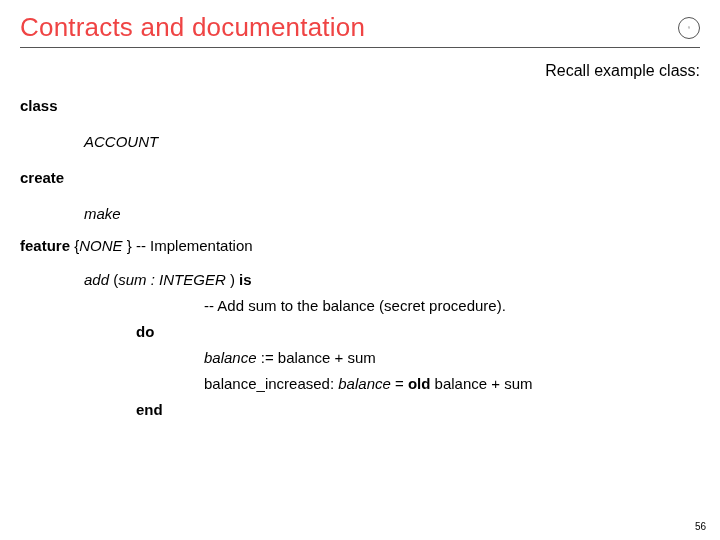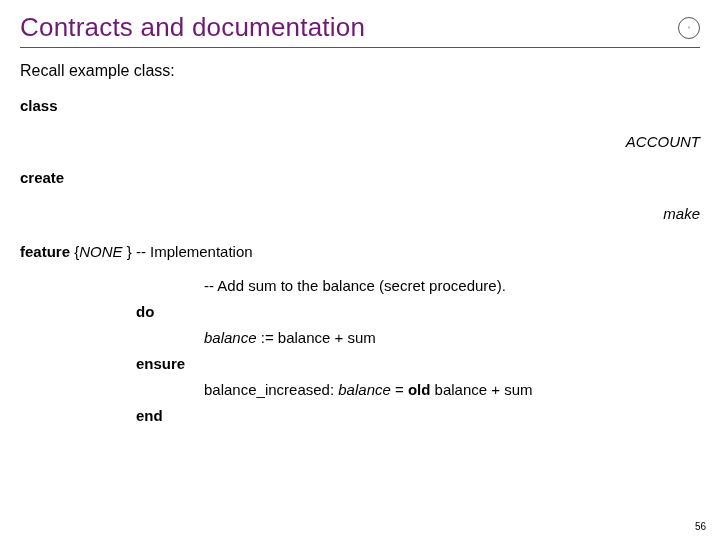--- a/index.html
+++ b/index.html
@@ -1,29 +1,29 @@
 <!DOCTYPE html>
 <html><head>
 <meta charset="utf-8">
 <style>
   * { margin: 0; padding: 0; box-sizing: border-box; }
   html, body { width: 720px; height: 540px; background: #fff; font-family: Verdana, Geneva, sans-serif; color: #000; }
   .slide { position: relative; width: 720px; height: 540px; padding: 12px 20px 10px 20px; }
   .title-row { display: flex; justify-content: space-between; align-items: center; border-bottom: 1px solid #555; padding-bottom: 4px; }
-  .title { font-size: 26px; font-weight: 400; color: #701a75; letter-spacing: 0.2px; }
+  .title { font-size: 26px; font-weight: 400; color: #ef4444; letter-spacing: 0.2px; }
   .logo { width: 22px; height: 22px; border: 1.5px solid #555; border-radius: 50%; display: flex; align-items: center; justify-content: center; font-size: 8px; color: #555; }
-  .subtitle { text-align: left; font-size: 16px; font-weight: 400; margin-top: 14px; }
+  .subtitle { text-align: right; font-size: 16px; font-weight: 400; margin-top: 14px; }
   .code { margin-top: 14px; font-size: 15px; line-height: 1.6; }
   .kw { font-weight: 700; text-align: right; }
-  .it { font-style: italic; text-align: right; }
+  .it { font-style: italic; }
   .indent1 { margin-left: 64px; }
   .indent3 { margin-left: 116px; }
   .indent4 { margin-left: 184px; }
   .row { margin-top: 2px; }
-  .feature-line { margin-top: 14px; }
+  .feature-line { margin-top: 8px; }
   .block { margin-top: 10px; }
   .inner-kw { display: inline-block; width: 64px; font-weight: 700; }
   .page-num { position: absolute; bottom: 8px; right: 14px; font-size: 10px; }
   .gap { height: 10px; }
 </style>
 </head>
 <body>
 
 <div class="slide">
 
@@ -45,24 +45,26 @@
     <div class="gap"></div>
     <div class="row"><span class="kw">create</span></div>
     <div class="gap"></div>
     <div class="row indent1 it">make</div>
 
     <div class="row feature-line">
       <span class="kw">feature</span><span> </span><span>{</span><span class="it">NONE </span><span>} </span><span>-- Implementation</span>
     </div>
 
     <div class="block">
+      <div class="row indent1">
+        <span class="it">add  </span><span>(</span><span class="it">sum </span><span class="it"> : INTEGER </span><span>) </span><span class="kw">is</span>
+      </div>
       <div class="row indent4">-- Add sum to the balance (secret procedure).</div>
       <div class="row indent3"><span class="inner-kw">do</span></div>
       <div class="row indent4"><span class="it">balance </span><span> := balance + sum</span></div>
-      <div class="row indent3"><span class="inner-kw">ensure</span></div>
       <div class="row indent4"><span>balance_increased: </span><span class="it">balance </span><span> = </span><span class="kw">old</span><span> balance + sum</span></div>
       <div class="row indent3"><span class="inner-kw">end</span></div>
     </div>
 
 
   </div>
 
   <div class="page-num">56</div>
 </div>
 

